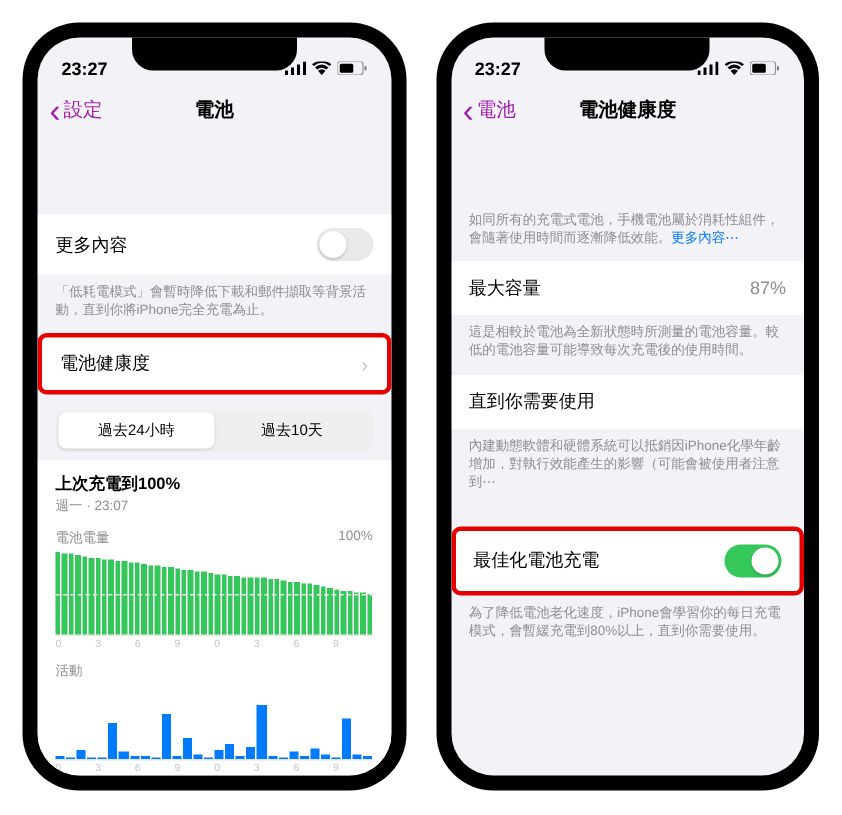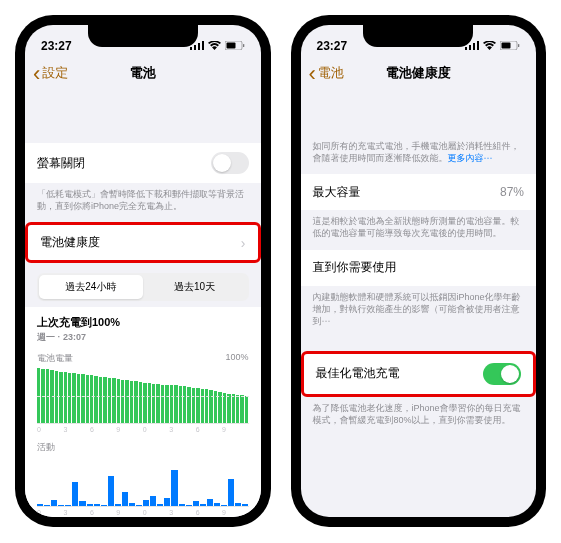--- a/index.html
+++ b/index.html
@@ -4,41 +4,41 @@
   <style>
     * { margin: 0; padding: 0; box-sizing: border-box; font-family: -apple-system, "Helvetica Neue", sans-serif; }
     body { background: #fff; display: flex; gap: 20px; padding: 15px; }
     .phone { width: 256px; height: 512px; background: #000; border-radius: 38px; padding: 10px; position: relative; }
     .notch { position: absolute; top: 10px; left: 50%; transform: translateX(-50%); width: 110px; height: 22px; background: #000; border-radius: 0 0 14px 14px; z-index: 10; }
     .screen { width: 100%; height: 100%; background: #f2f2f7; border-radius: 28px; overflow: hidden; display: flex; flex-direction: column; }
     .statusbar { height: 30px; display: flex; justify-content: space-between; align-items: flex-end; padding: 0 16px 2px; font-size: 12px; font-weight: 600; }
     .status-icons { display: flex; gap: 4px; align-items: center; }
     .signal-icon, .wifi-icon, .battery-icon { display: inline-block; }
     .navbar { height: 36px; display: flex; align-items: center; position: relative; padding: 0 8px; }
-    .back { color: #a16207; font-size: 13px; display: flex; align-items: center; }
+    .back { color: #a21caf; font-size: 13px; display: flex; align-items: center; }
     .back::before { content: "‹"; font-size: 22px; margin-right: 2px; line-height: 0.5; }
     .title { position: absolute; left: 50%; transform: translateX(-50%); font-size: 13px; font-weight: 600; }
     .content { flex: 1; overflow: hidden; font-size: 11px; margin-top: 44px; }
     .row { background: #fff; display: flex; align-items: center; justify-content: space-between; padding: 9px 12px; min-height: 36px; }
     .row-label { font-size: 12px; }
     .row-value { color: #8e8e93; font-size: 12px; }
     .chev { color: #c7c7cc; font-size: 14px; }
     .footnote { color: #8e8e93; font-size: 9px; padding: 5px 12px 10px; line-height: 1.35; }
     .more-link { color: #007aff; }
     .toggle { width: 38px; height: 22px; background: #e9e9eb; border-radius: 11px; position: relative; }
     .toggle::after { content: ""; position: absolute; width: 18px; height: 18px; background: #fff; border-radius: 50%; top: 2px; left: 2px; box-shadow: 0 1px 2px rgba(0,0,0,0.2); }
     .toggle.on { background: #34c759; }
     .toggle.on::after { left: auto; right: 2px; }
     .red-box { border: 3px solid #e60000; border-radius: 6px; }
     .segment { display: flex; background: #efeff0; border-radius: 7px; margin: 10px 12px 6px; padding: 2px; }
     .segitem { flex: 1; text-align: center; font-size: 10px; padding: 5px 0; border-radius: 5px; color: #000; }
     .segitem.active { background: #fff; box-shadow: 0 1px 2px rgba(0,0,0,0.12); }
     .white-block { background: #fff; padding: 8px 12px; }
     .chart-title { font-size: 11px; font-weight: 600; }
-    .chart-sub { font-size: 9px; color: #8e8e93; margin-top: 1px; font-weight: bold; }
+    .chart-sub { font-size: 9px; color: #8e8e93; margin-top: 1px; }
     .section-lbl { font-size: 9px; color: #8e8e93; margin: 8px 0 3px; display: flex; justify-content: space-between; }
     .chart { height: 50px; display: flex; align-items: flex-end; gap: 1px; border-bottom: 0.5px solid #e5e5e5; position: relative; }
     .chart.battery-chart { height: 56px; }
     .bar { flex: 1; background: #34c759; }
     .bar.blue { background: #007aff; }
     .xaxis { display: flex; font-size: 7px; color: #c7c7cc; margin-top: 2px; }
     .xaxis span { flex: 1; }
     .stats-row { display: flex; gap: 24px; padding: 6px 12px 0; background: #fff; }
     .stat { }
     .stat-lbl { font-size: 9px; color: #34c759; }
@@ -78,21 +78,21 @@
         </span>
       </div>
     </div>
     <div class="navbar">
       <div class="back">設定</div>
       <div class="title">電池</div>
     </div>
     <div class="content">
       <div class="spacer-sm"></div>
       <div class="row">
-        <span class="row-label">螢幕關閉</span>
+        <span class="row-label">更多內容</span>
         <div class="toggle"></div>
       </div>
       <div class="footnote">「低耗電模式」會暫時降低下載和郵件擷取等背景活動，直到你將iPhone完全充電為止。</div>
       <div class="row red-box">
         <span class="row-label">電池健康度</span>
         <span class="chev">›</span>
       </div>
       <div class="segment">
         <div class="segitem active">過去24小時</div>
         <div class="segitem">過去10天</div>

